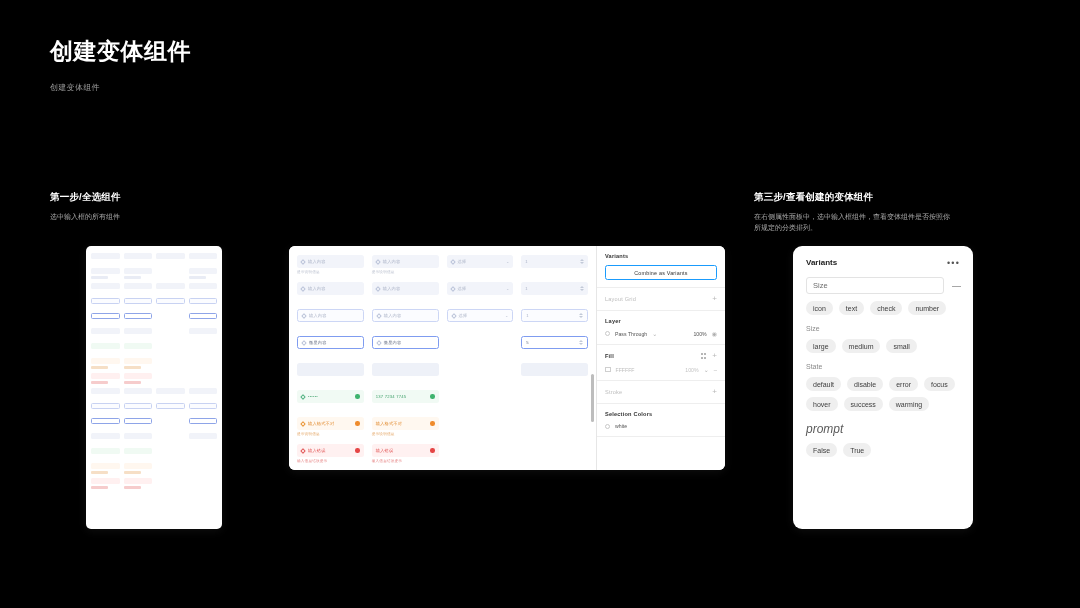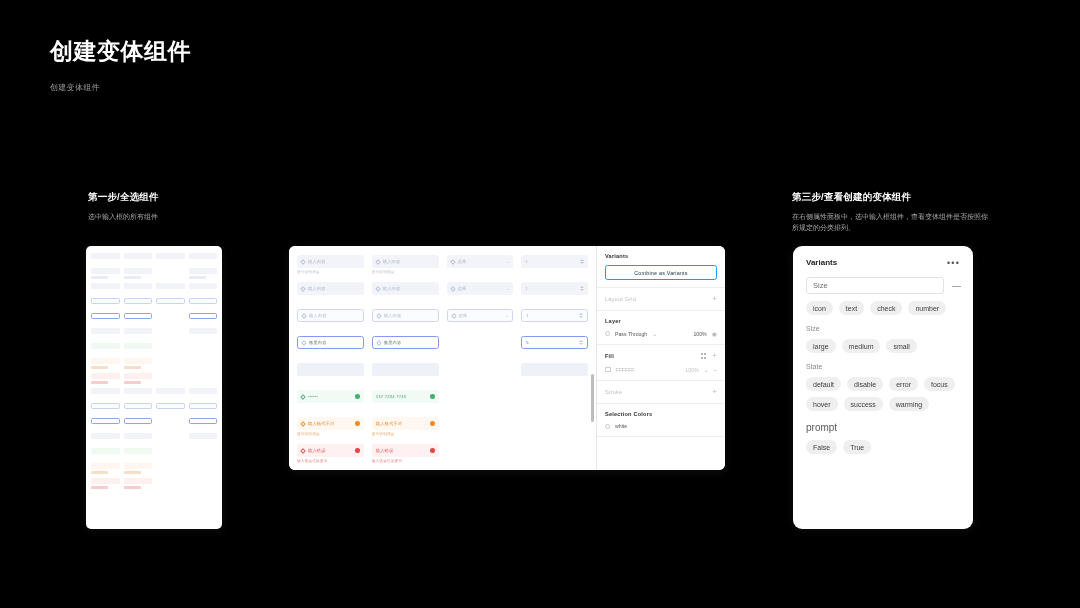--- a/index.html
+++ b/index.html
@@ -7,21 +7,21 @@
   body { font-family: "Liberation Sans", "DejaVu Sans", sans-serif; color: #fff; }
 
   .page { position: relative; width: 1080px; height: 592px; background: #000; }
 
   
   .hdr { position: absolute; left: 50px; top: 36px; }
   .hdr-title { font-size: 23px; font-weight: 700; letter-spacing: .5px; color: #ffffff; line-height: 30px; }
   .hdr-sub { margin-top: 16px; font-size: 8px; color: #9a9a9a; letter-spacing: .3px; }
 
   
-  .step { position: absolute; margin-left: 38px; }
+  .step { position: absolute; }
   .step-title { font-size: 9.5px; font-weight: 700; color: #fff; letter-spacing: .2px; }
   .step-desc { margin-top: 7px; font-size: 7px; color: #a8a8a8; line-height: 11px; }
 
   .s1 { left: 50px; top: 191px; width: 200px; }
   .s2 { left: 253px; top: 191px; width: 300px; }
   .s3 { left: 754px; top: 191px; width: 200px; }
 
   
   .card { position: absolute; background: #fff; border-radius: 7px; overflow: hidden;
           box-shadow: 0 2px 10px rgba(255,255,255,.06); margin-left: 36px; }
@@ -111,21 +111,21 @@
   .v-dots { font-size: 9px; letter-spacing: 1.2px; color: #555; line-height: 6px; }
   .v-inputrow { display: flex; align-items: center; gap: 8px; margin-top: 10px; }
   .v-input { flex: 1; height: 17px; border: 1px solid #e3e3e3; border-radius: 3px;
              display: flex; align-items: center; padding: 0 6px;
              font-size: 7.5px; color: #6d6d6d; }
   .v-minus { font-size: 9px; color: #777; width: 8px; text-align: center; }
   .v-group-label { margin-top: 10px; font-size: 7px; color: #8a8a8a; }
   .v-chips { display: flex; flex-wrap: wrap; gap: 6px; margin-top: 7px; }
   .chip { height: 14px; padding: 0 7px; border-radius: 7px; background: #efefef;
           display: flex; align-items: center; font-size: 7px; color: #3d3d3d; }
-  .v-plain { margin-top: 11px; font-size: 10px; color: #5a5a5a; }
+  .v-plain { margin-top: 11px; font-size: 12px; color: #5a5a5a; font-style: italic; }
 </style>
 </head>
 <body>
 
 <div class="page">
 
   <div class="hdr">
     <div class="hdr-title">创建变体组件</div>
     <div class="hdr-sub">创建变体组件</div>
   </div>

